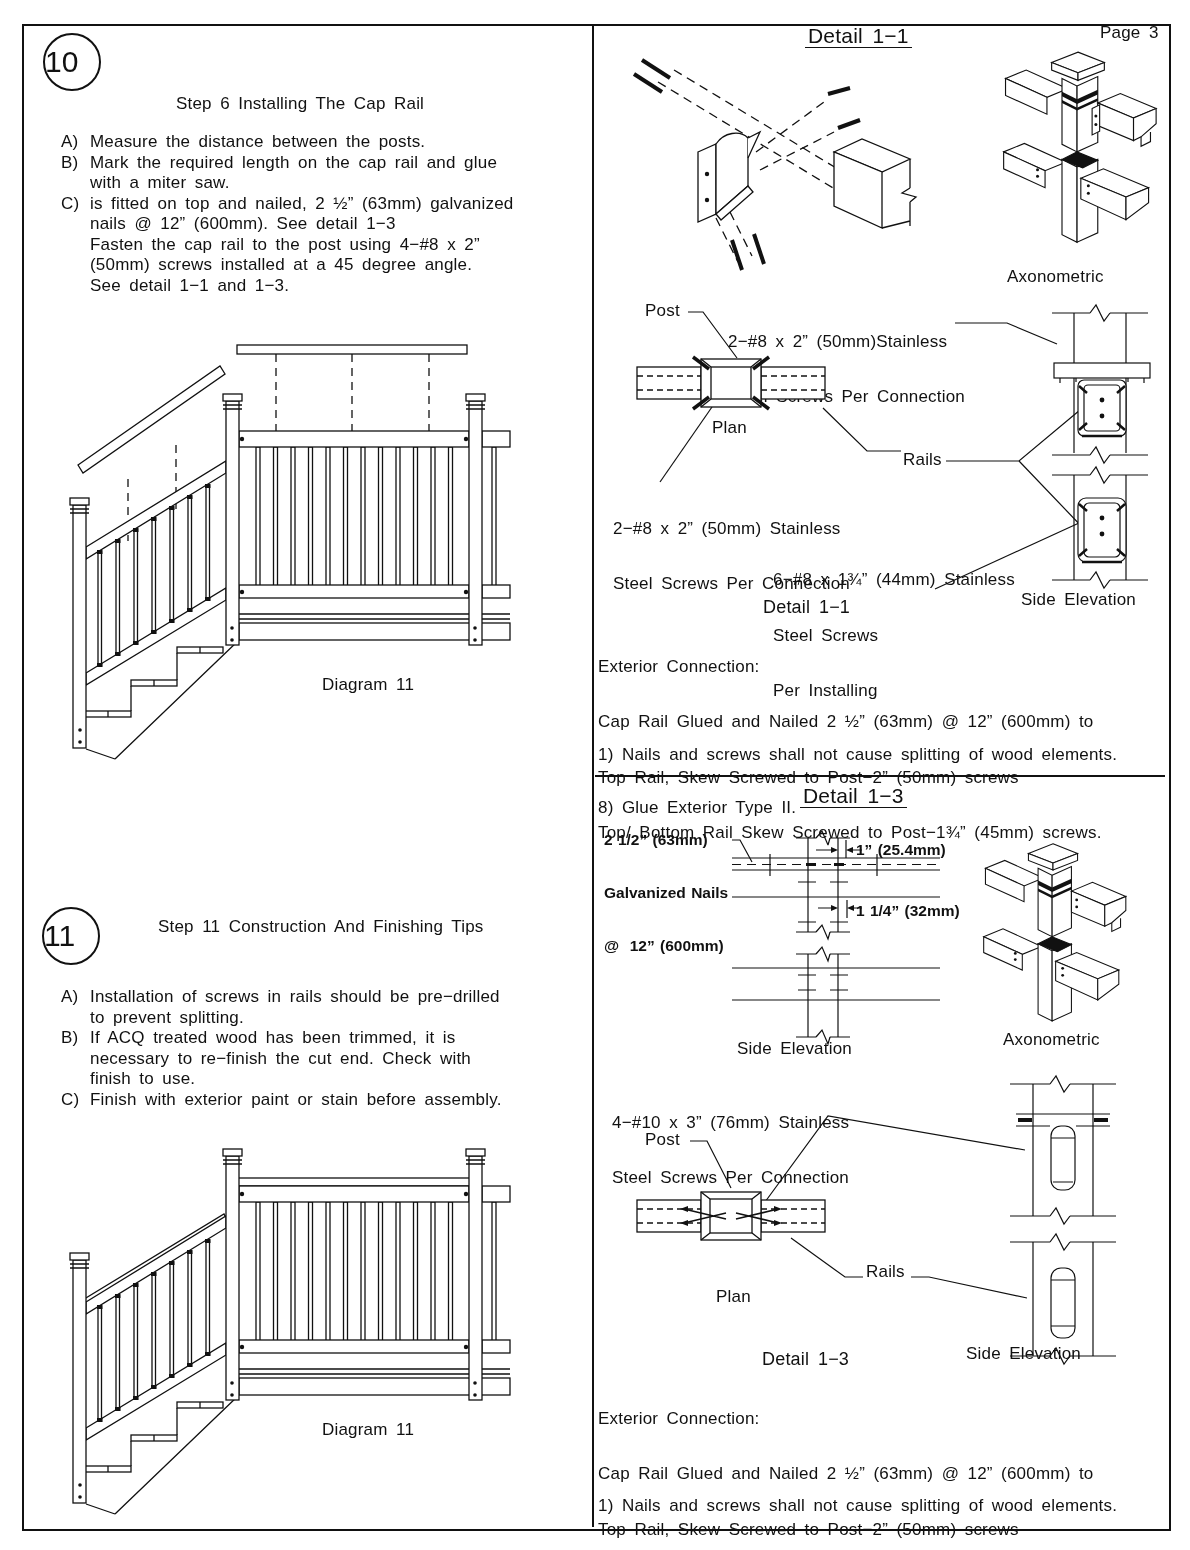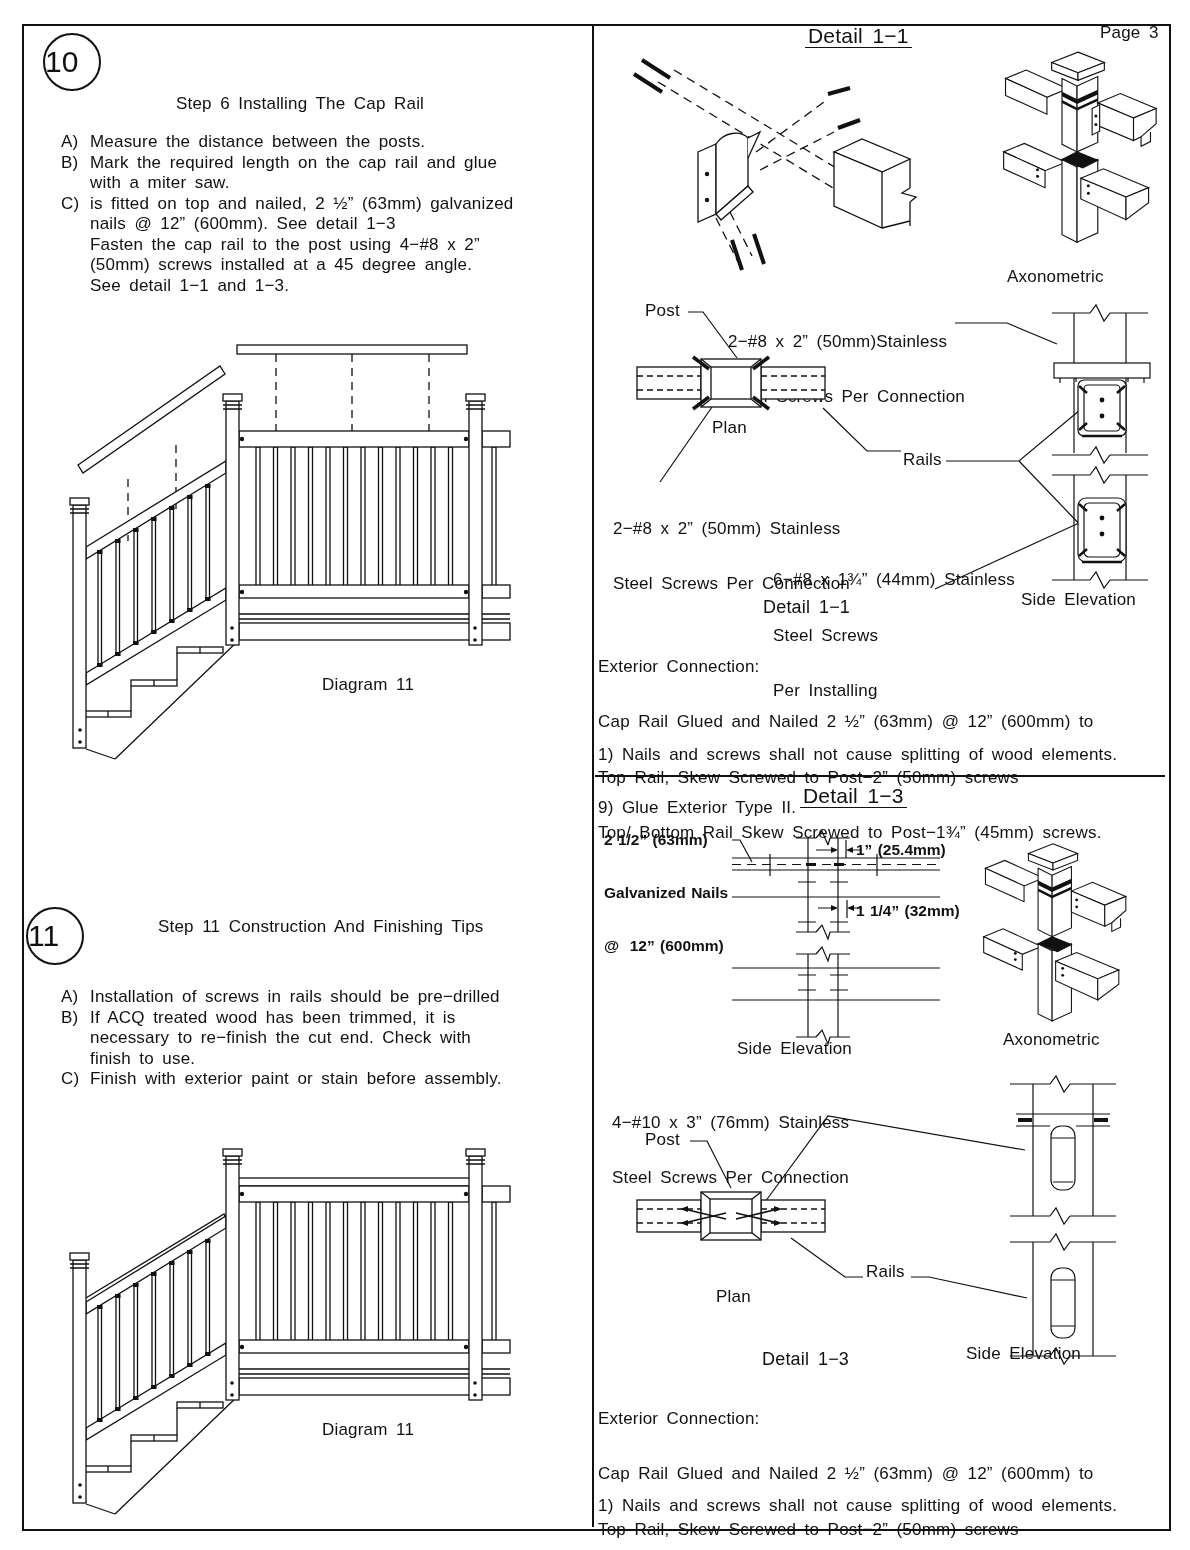--- a/index.html
+++ b/index.html
@@ -152,30 +152,31 @@
           <circle cx="192" cy="307" r="1.8"></circle>
         <circle cx="435" cy="295" r="1.8"></circle>
           <circle cx="435" cy="307" r="1.8"></circle>
         <circle cx="40" cy="397" r="1.8"></circle>
           <circle cx="40" cy="409" r="1.8"></circle>
       </g>
     </g>
   </svg>
   <div class="t" style="left:322px;top:676px">Diagram 11</div>
 
-  <div class="badge" style="left:26px;top:907px">
+  <div class="badge" style="left:42px;top:907px">
     <span>11</span>
   </div>
   <div class="t" style="left:158px;top:918px">Step 11 Construction And Finishing Tips</div>
 
   <div class="list" style="left:61px;top:987px">
     <div class="item">
       <span class="lbl">A)</span>
       <div>
         <div class="line">Installation of screws in rails should be pre−drilled</div>
+        <div class="line">to prevent splitting.</div>
       </div>
     </div>
     <div class="item">
       <span class="lbl">B)</span>
       <div>
         <div class="line">If ACQ treated wood has been trimmed, it is</div>
         <div class="line">necessary to re−finish the cut end. Check with</div>
         <div class="line">finish to use.</div>
       </div>
     </div>
@@ -420,21 +421,21 @@
   </svg>
 
   <div class="t nblock" style="left:598px;top:621px">
     <div class="line">Exterior Connection:</div>
     <div class="line">Cap Rail Glued and Nailed 2 ½” (63mm) @ 12” (600mm) to</div>
     <div class="line">Top Rail, Skew Screwed to Post−2” (50mm) screws</div>
     <div class="line">Top/ Bottom Rail Skew Screwed to Post−1¾” (45mm) screws.</div>
   </div>
   <div class="t numblock" style="left:598px;top:710px">
     <div class="line">1) Nails and screws shall not cause splitting of wood elements.</div>
-    <div class="line">9) Glue Exterior Type II.</div>
+    <div class="line">8) Glue Exterior Type II.</div>
   </div>
 
   <svg style="left:595px;top:1070px" width="575" height="300" viewBox="0 0 575 300">
     <g stroke="#111" stroke-width="1.2" fill="none">
       <path d="M95,71 H112 L136,118"></path>
       <path d="M170,132 L233,46 L430,80"></path>
       <path d="M196,168 L250,207 H268"></path>
       <path d="M316,207 H334 L432,228"></path>
     </g>
   </svg>

